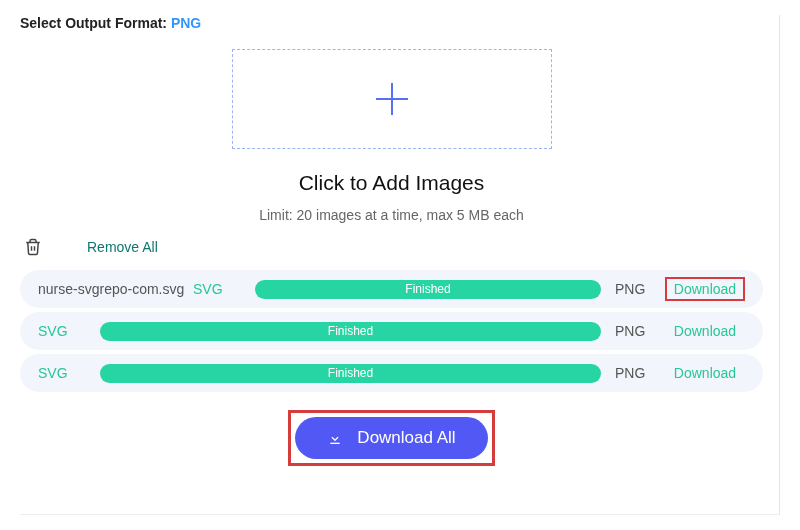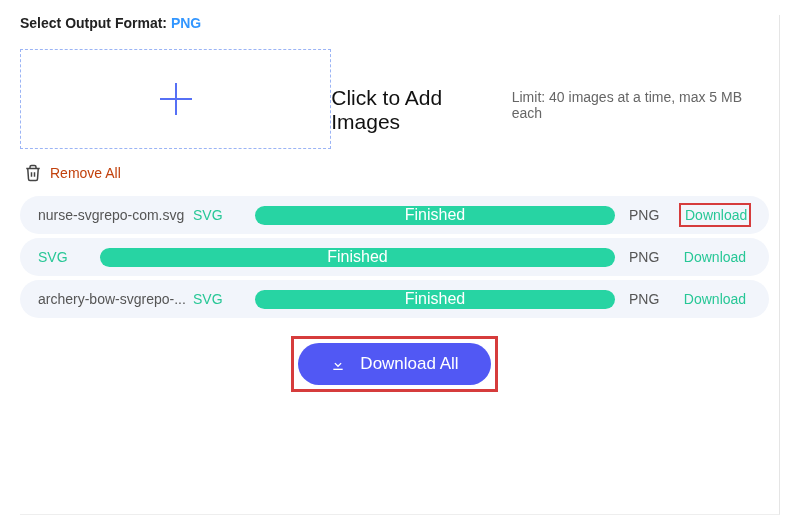--- a/index.html
+++ b/index.html
@@ -10,34 +10,34 @@
       background: #fff;
       padding: 15px 20px;
       color: #222;
     }
     .container {
       width: 100%;
       height: 100%;
       background: #fff;
       border-right: 1px solid #e5e5e5;
       border-bottom: 1px solid #eee;
-      padding-right: 10px;
+      padding-right: 16px;
     }
     .format-row {
       font-size: 14px;
       font-weight: bold;
       margin-bottom: 18px;
     }
     .format-value {
       color: #3296ff;
       font-weight: bold;
     }
     .upload-zone {
       display: flex;
-      flex-direction: row;
+      flex-direction: column;
       align-items: center;
       margin-bottom: 15px;
     }
     .dropzone {
       width: 320px;
       height: 100px;
       border: 1.5px dashed #9bb4f5;
       display: flex;
       align-items: center;
       justify-content: center;
@@ -55,23 +55,24 @@
       color: #666;
     }
     .remove-row {
       display: flex;
       align-items: center;
       gap: 8px;
       margin: 8px 0 14px 4px;
     }
     .trash-icon { color: #444; }
     .remove-all {
-      color: #c2410c;
-      font-size: 14px;
-      cursor: pointer;
+      color: #0f766e;
+      font-size: 14px;
+      cursor: pointer;
+      margin-left: 37px;
     }
     .file-list { display: flex; flex-direction: column; gap: 4px; }
     .file-row {
       display: flex;
       align-items: center;
       background: #f2f5fb;
       border-radius: 20px;
       padding: 8px 18px;
       height: 38px;
       font-size: 14px;
@@ -90,30 +91,30 @@
     }
     .progress {
       flex: 1;
       height: 19px;
       background: #27d4a3;
       border-radius: 10px;
       display: flex;
       align-items: center;
       justify-content: center;
       color: #fff;
-      font-size: 16px;
+      font-size: 12px;
       margin: 0 14px;
     }
     .file-dst {
       color: #555;
       width: 50px;
     }
     .dl-link {
       color: #27c796;
-      width: 72px;
+      width: 80px;
       text-align: center;
       cursor: pointer;
     }
     .dl-link.outlined {
       border: 2px solid #d63c3c;
       padding: 2px 4px;
     }
     .footer {
       display: flex;
       justify-content: center;
@@ -147,21 +148,21 @@
   </div>
 
   <div class="upload-zone">
     <div class="dropzone">
       <svg class="plus-icon" width="44" height="44" viewBox="0 0 44 44">
         <line x1="22" y1="6" x2="22" y2="38" stroke="currentColor" stroke-width="2"></line>
         <line x1="6" y1="22" x2="38" y2="22" stroke="currentColor" stroke-width="2"></line>
       </svg>
     </div>
     <div class="add-title">Click to Add Images</div>
-    <div class="limit-text">Limit: 40 images at a time, max 5 MB each</div>
+    <div class="limit-text">Limit: 20 images at a time, max 5 MB each</div>
   </div>
 
   <div class="remove-row">
     <svg class="trash-icon" width="18" height="18" viewBox="0 0 24 24" fill="none" stroke="currentColor" stroke-width="2">
       <polyline points="3 6 5 6 21 6"></polyline>
       <path d="M19 6l-1 14a2 2 0 0 1-2 2H8a2 2 0 0 1-2-2L5 6"></path>
       <path d="M10 11v6M14 11v6"></path>
       <path d="M8 6V4a2 2 0 0 1 2-2h4a2 2 0 0 1 2 2v2"></path>
     </svg>
     <span class="remove-all">Remove All</span>
@@ -175,21 +176,20 @@
         <div class="file-dst">PNG</div>
         <div class="dl-link outlined">Download</div>
       </div>
       <div class="file-row">
         <div class="file-src">SVG</div>
         <div class="progress">Finished</div>
         <div class="file-dst">PNG</div>
         <div class="dl-link">Download</div>
       </div>
       <div class="file-row">
-        <div class="file-name">archery-bow-svgrepo-...</div>
         <div class="file-src">SVG</div>
         <div class="progress">Finished</div>
         <div class="file-dst">PNG</div>
         <div class="dl-link">Download</div>
       </div>
     </div>
 
   <div class="footer">
     <div class="dl-all-wrap">
       <button class="dl-all-btn">

